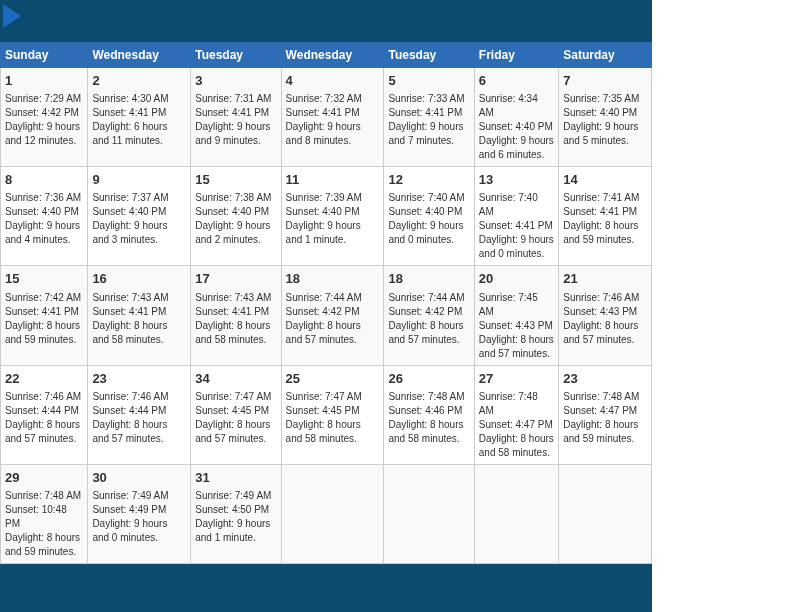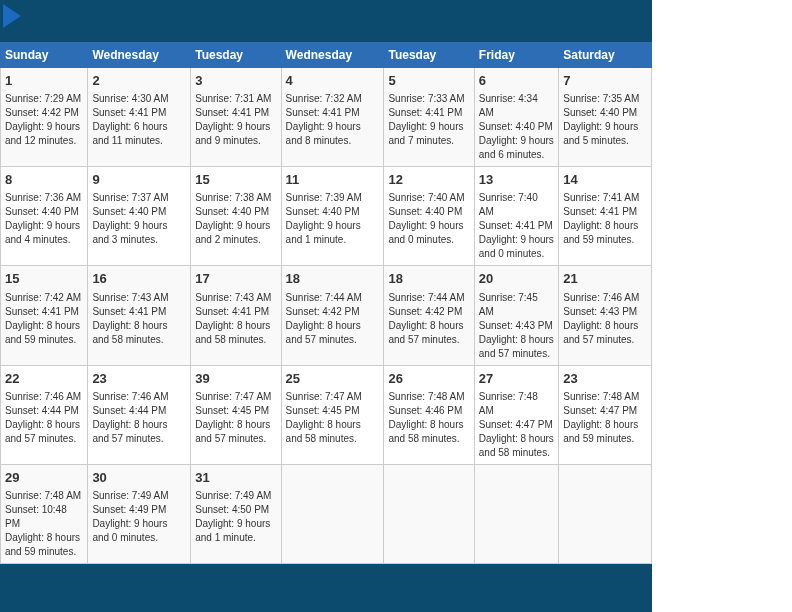--- a/index.html
+++ b/index.html
@@ -140,21 +140,21 @@
           <td><span class="day-num">16</span><span>Sunrise: 7:43 AM</span><br><span>Sunset: 4:41 PM</span><br><span>Daylight: 8 hours and 58 minutes.</span></td>
           <td><span class="day-num">17</span><span>Sunrise: 7:43 AM</span><br><span>Sunset: 4:41 PM</span><br><span>Daylight: 8 hours and 58 minutes.</span></td>
           <td><span class="day-num">18</span><span>Sunrise: 7:44 AM</span><br><span>Sunset: 4:42 PM</span><br><span>Daylight: 8 hours and 57 minutes.</span></td>
           <td><span class="day-num">18</span><span>Sunrise: 7:44 AM</span><br><span>Sunset: 4:42 PM</span><br><span>Daylight: 8 hours and 57 minutes.</span></td>
           <td><span class="day-num">20</span><span>Sunrise: 7:45 AM</span><br><span>Sunset: 4:43 PM</span><br><span>Daylight: 8 hours and 57 minutes.</span></td>
           <td><span class="day-num">21</span><span>Sunrise: 7:46 AM</span><br><span>Sunset: 4:43 PM</span><br><span>Daylight: 8 hours and 57 minutes.</span></td>
         </tr>
         <tr>
           <td><span class="day-num">22</span><span>Sunrise: 7:46 AM</span><br><span>Sunset: 4:44 PM</span><br><span>Daylight: 8 hours and 57 minutes.</span></td>
           <td><span class="day-num">23</span><span>Sunrise: 7:46 AM</span><br><span>Sunset: 4:44 PM</span><br><span>Daylight: 8 hours and 57 minutes.</span></td>
-          <td><span class="day-num">39</span><span>Sunrise: 7:47 AM</span><br><span>Sunset: 4:45 PM</span><br><span>Daylight: 8 hours and 57 minutes.</span></td>
+          <td><span class="day-num">34</span><span>Sunrise: 7:47 AM</span><br><span>Sunset: 4:45 PM</span><br><span>Daylight: 8 hours and 57 minutes.</span></td>
           <td><span class="day-num">25</span><span>Sunrise: 7:47 AM</span><br><span>Sunset: 4:45 PM</span><br><span>Daylight: 8 hours and 58 minutes.</span></td>
           <td><span class="day-num">26</span><span>Sunrise: 7:48 AM</span><br><span>Sunset: 4:46 PM</span><br><span>Daylight: 8 hours and 58 minutes.</span></td>
           <td><span class="day-num">27</span><span>Sunrise: 7:48 AM</span><br><span>Sunset: 4:47 PM</span><br><span>Daylight: 8 hours and 58 minutes.</span></td>
           <td><span class="day-num">23</span><span>Sunrise: 7:48 AM</span><br><span>Sunset: 4:47 PM</span><br><span>Daylight: 8 hours and 59 minutes.</span></td>
         </tr>
         <tr>
           <td><span class="day-num">29</span><span>Sunrise: 7:48 AM</span><br><span>Sunset: 10:48 PM</span><br><span>Daylight: 8 hours and 59 minutes.</span></td>
           <td><span class="day-num">30</span><span>Sunrise: 7:49 AM</span><br><span>Sunset: 4:49 PM</span><br><span>Daylight: 9 hours and 0 minutes.</span></td>
           <td><span class="day-num">31</span><span>Sunrise: 7:49 AM</span><br><span>Sunset: 4:50 PM</span><br><span>Daylight: 9 hours and 1 minute.</span></td>
           <td></td>

